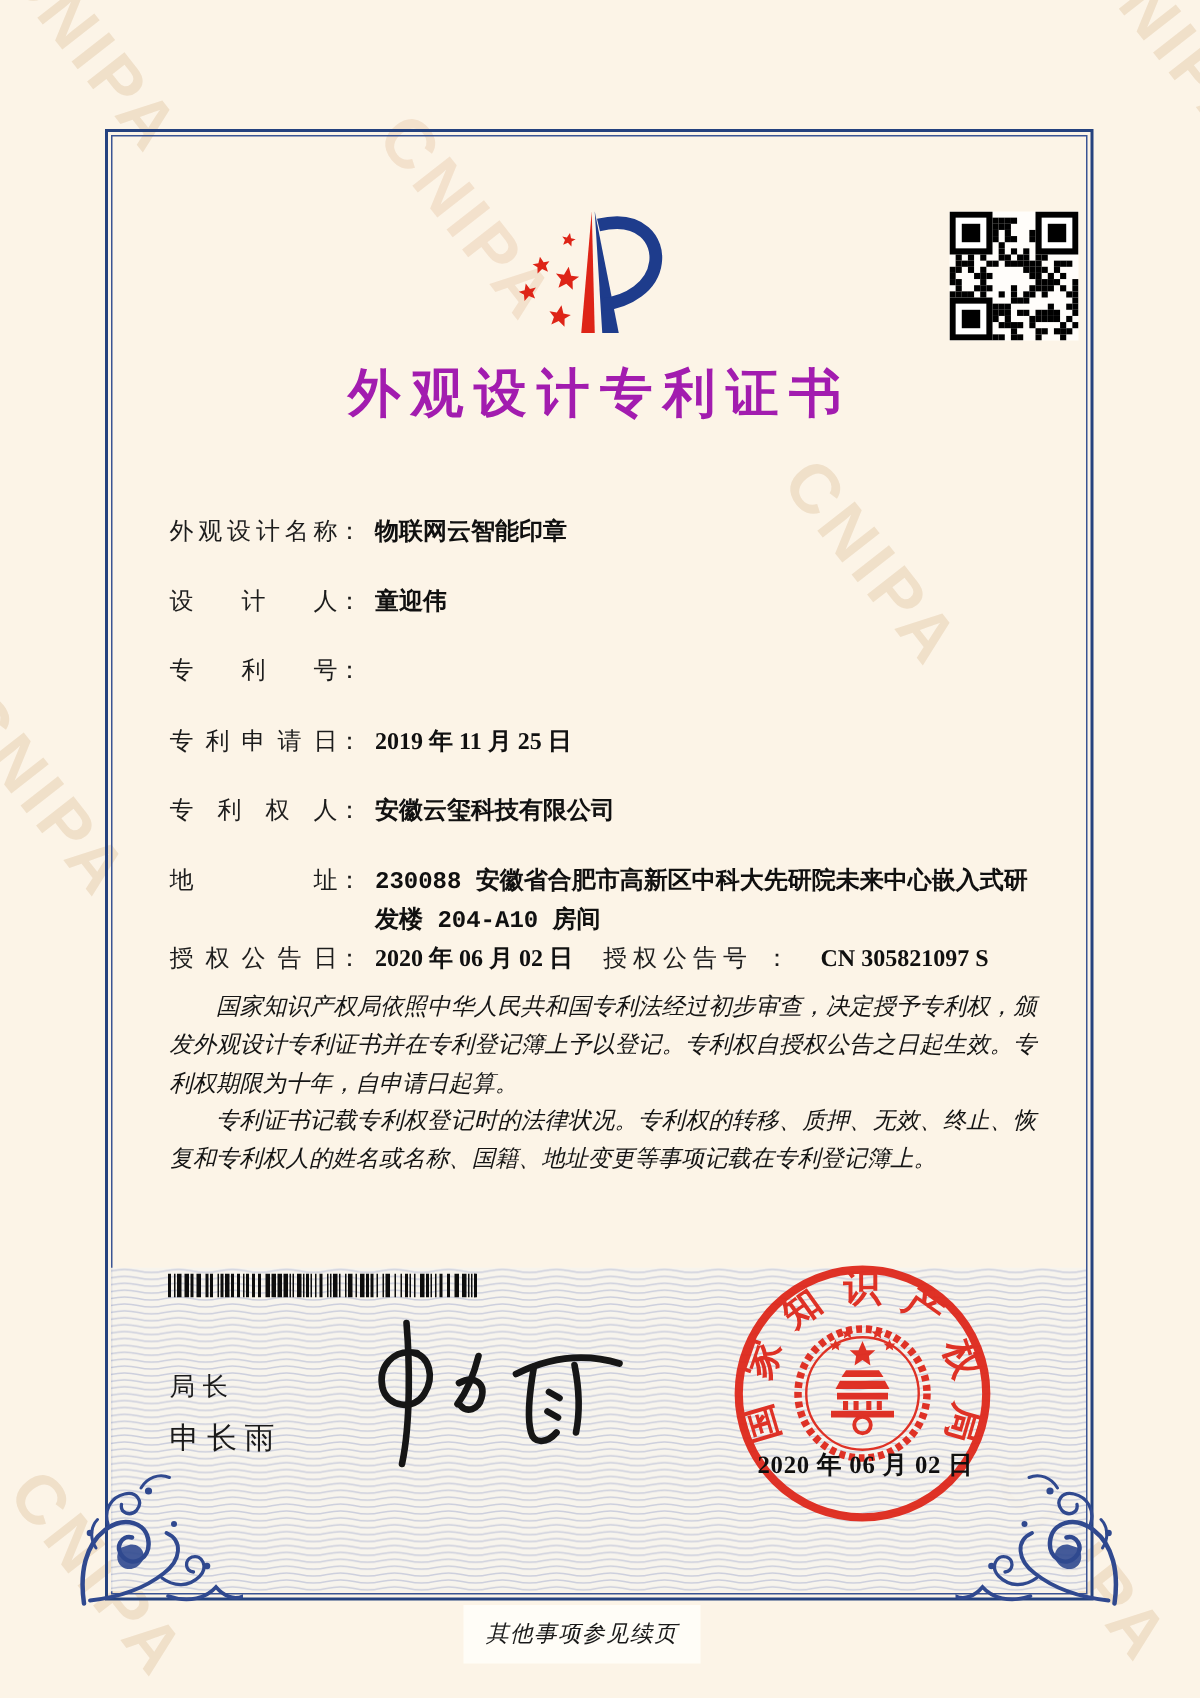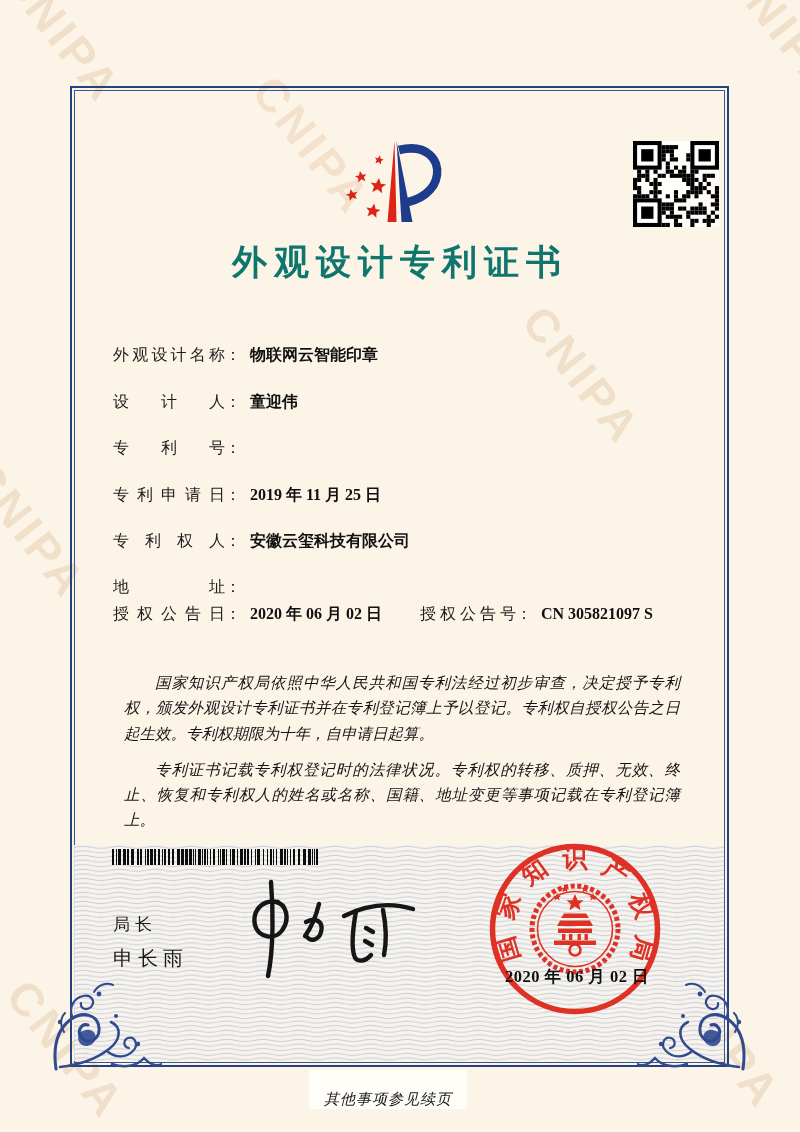--- a/index.html
+++ b/index.html
@@ -32,49 +32,49 @@
   .frame-inner{position:absolute; inset:2px; border:1.5px solid #3a5494;}
   
   .waveband{position:absolute; left:74px; top:845px; width:650px; height:216px; z-index:1; opacity:.9;}
   
   .z{position:absolute; z-index:2;}
   .cert-no{left:98px; top:138px; font-size:16.5px; letter-spacing:3px; color:#222;}
   .logo{left:332px; top:127px; width:126px; height:104px;}
   .qr{left:633px; top:141px; width:86px; height:86px; background:#fffdfa;}
   .title{
     left:0; top:239px; width:800px; text-align:center;
-    font-size:35px; font-weight:bold; letter-spacing:7px; color:#0f766e;
+    font-size:35px; font-weight:bold; letter-spacing:7px; color:#a21caf;
   }
   .fields{left:113px; top:342px; width:580px; font-size:16px;}
   .f-row{display:flex; align-items:flex-start; line-height:26px; margin-bottom:20.5px;}
   .f-row.addr{margin-bottom:0;font-family:Liberation Mono, monospace;}
   .f-label{
     display:inline-block; width:112px; flex:0 0 112px;
     text-align:justify; text-align-last:justify; color:#1d1d1d;
   }
   .f-colon{flex:0 0 auto; margin-right:9px;}
   .f-value{font-weight:bold; color:#101010;}
   .f-value.addr-v{width:462px; text-align:left;}
   .grant-row{position:relative;}
-  .pair2{position:absolute; left:307px; top:0; display:flex;}
+  .pair2{position:absolute; left:289px; top:0; display:flex;gap:12px;}
   .pair2 .f-label{width:96px; flex-basis:96px;}
   .paras{left:113px; top:659px; width:578px; font-size:15.5px; line-height:25.3px;
          text-align:justify; font-style:italic; color:#141414;}
-  .paras p{margin:11px; text-indent:2em;}
+  .paras p{margin:0; text-indent:2em;}
   .barcode{left:112px; top:849px; width:208px; height:16px;}
   .signer-title{left:113px; top:913px; font-size:17px; letter-spacing:5px;}
   .signer-name{left:113px; top:945px; font-size:20px; letter-spacing:5px;}
   .sig{left:222px; top:876px; width:200px; height:106px;}
   .seal{left:487px; top:841px; width:176px; height:176px;}
   .seal-date{left:498px; top:966px; width:158px; text-align:center;
              font-size:16.5px; font-weight:bold; letter-spacing:.5px; color:#101010; z-index:3;}
   .page-info{left:0; top:1088px; width:800px; text-align:center;
              font-size:13.5px; letter-spacing:2px; color:#222;}
   .cont-box{left:309px; top:1070px; width:158px; height:39px; background:#fffdf7;
-            display:flex; align-items:flex-end; justify-content:center;}
+            display:flex; align-items:center; justify-content:center;}
   .cont-note{font-style:italic; font-size:15px; letter-spacing:1px; color:#191919;}
   .orn{position:absolute; width:112px; height:100px; z-index:3;}
   .orn-bl{left:50px; top:972px;}
   .orn-br{left:637px; top:972px; transform:scaleX(-1);}
 </style>
 </head>
 <body>
 
 <div class="page">
 
@@ -290,20 +290,21 @@
       <span class="f-value">2019 年 11 月 25 日</span>
     </div>
     <div class="f-row">
       <span class="f-label">专利权人</span>
         <span class="f-colon">：</span>
       <span class="f-value">安徽云玺科技有限公司</span>
     </div>
     <div class="f-row addr">
       <span class="f-label">地址</span>
         <span class="f-colon">：</span>
+      <span class="f-value addr-v">230088 安徽省合肥市高新区中科大先研院未来中心嵌入式研发楼 204-A10 房间</span>
     </div>
     <div class="f-row grant-row">
       <span class="f-label">授权公告日</span>
         <span class="f-colon">：</span>
       <span class="f-value">2020 年 06 月 02 日</span>
       <span class="pair2">
         <span class="f-label">授权公告号</span>
           <span class="f-colon">：</span>
         <span class="f-value">CN 305821097 S</span>
       </span>

